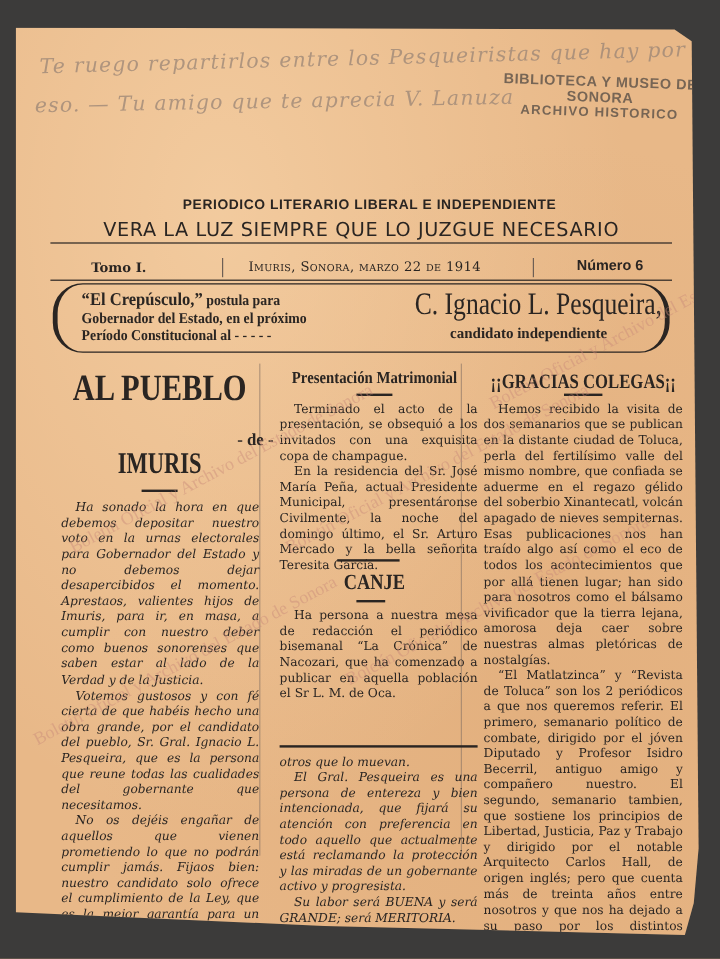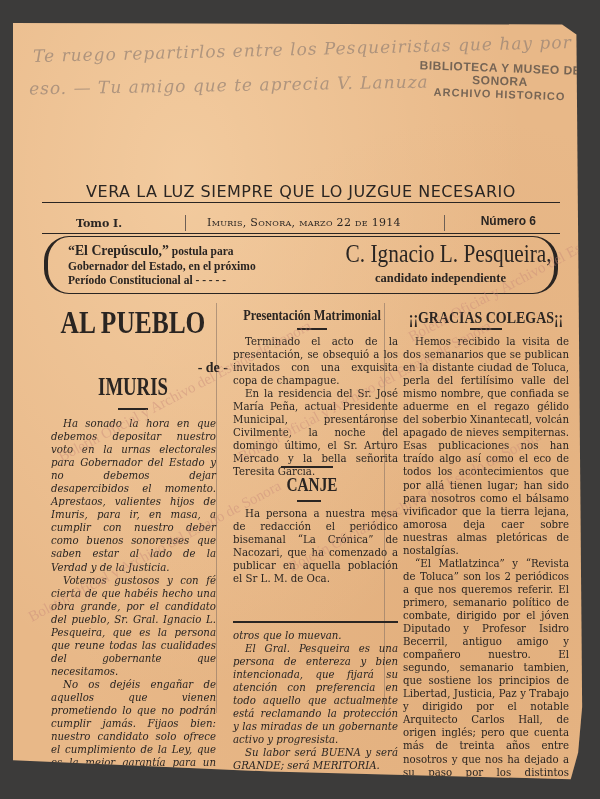--- a/index.html
+++ b/index.html
@@ -102,20 +102,21 @@
 <div class="paper">
 
   <div class="handwriting hw1">Te ruego repartirlos entre los Pesqueiristas que hay por</div>
   <div class="handwriting hw2">eso. — Tu amigo que te aprecia  V. Lanuza</div>
 
   <div class="stamp">
     <div class="s1">BIBLIOTECA Y MUSEO DE SONORA</div>
     <div class="s2">ARCHIVO HISTORICO</div>
   </div>
 
+  <div class="subtitle">PERIODICO LITERARIO LIBERAL E INDEPENDIENTE</div>
   <div class="motto">VERA LA LUZ SIEMPRE QUE LO JUZGUE NECESARIO</div>
 
   <div class="dateline">
     <span class="tomo">Tomo I.</span>
     <span class="sep"></span>
     <span class="place">Imuris, Sonora, marzo 22 de 1914</span>
     <span class="sep2"></span>
     <span class="num">Número 6</span>
   </div>
 

